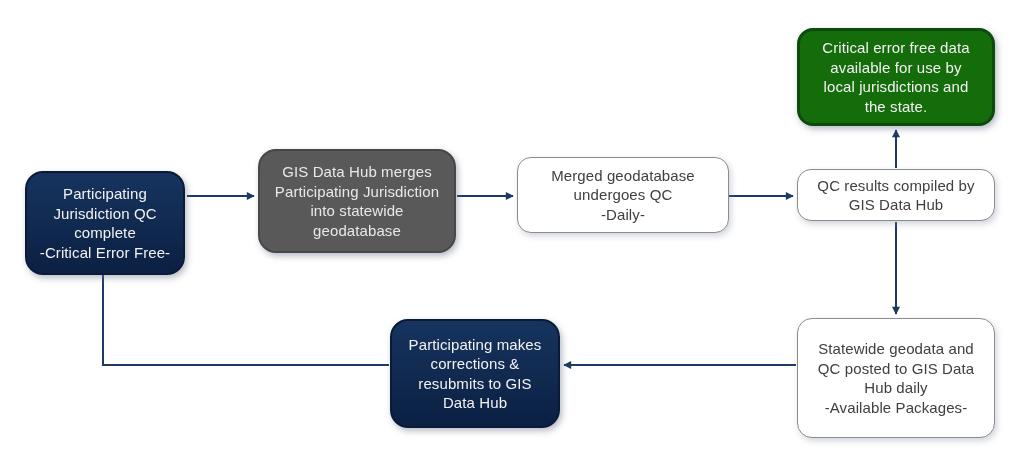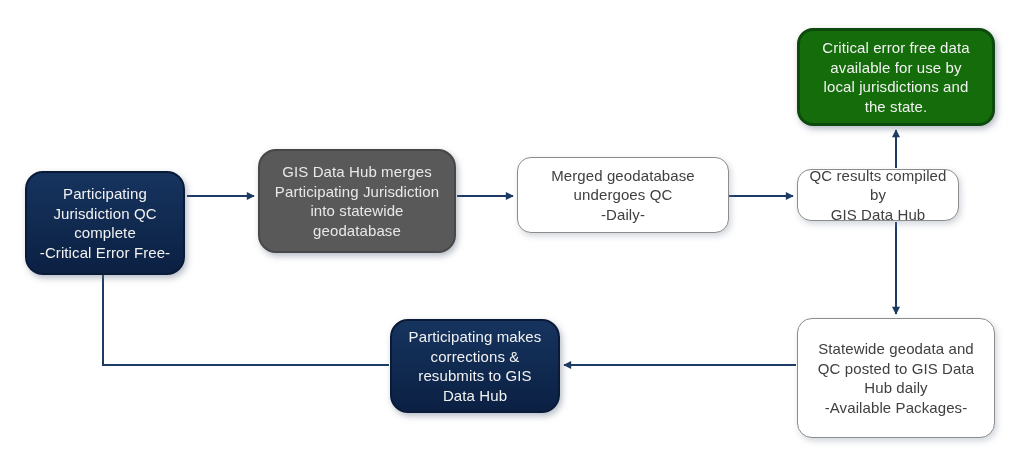--- a/index.html
+++ b/index.html
@@ -50,24 +50,24 @@
     background:#ffffff;
     border:1.5px solid #8c8c8c;
     color:#404040;
     border-radius:14px;
     box-shadow:2px 3px 6px rgba(140,150,165,.4);
   }
   
   .n-pj       {left:25px;  top:143px; width:160px; height:104px;margin-top:28px;}
   .n-merge    {left:258px; top:149px; width:198px; height:104px;}
   .n-qcdaily  {left:517px; top:157px; width:212px; height:76px;}
-  .n-qcresults{left:797px; top:169px; width:162px; height:52px;}
+  .n-qcresults{left:797px; top:169px; width:198px; height:52px;}
   .n-critical {left:797px; top:28px;  width:198px; height:98px;}
   .n-statewide{left:797px; top:318px; width:198px; height:120px;border-radius:15px;}
-  .n-correct  {left:390px; top:319px; width:170px; height:94px;}
+  .n-correct  {left:390px; top:319px; width:170px; height:109px;}
 </style>
 </head>
 <body>
 
 <div class="canvas">
 
   <svg class="arrow-layer" viewBox="0 0 1024 455" xmlns="http://www.w3.org/2000/svg">
     <defs>
       <marker id="ah" viewBox="0 0 10 10" refX="9" refY="5" markerWidth="9" markerHeight="8" orient="auto" markerUnits="userSpaceOnUse">
         <path d="M0,0 L10,5 L0,10 z" fill="#1c3a63"></path>

